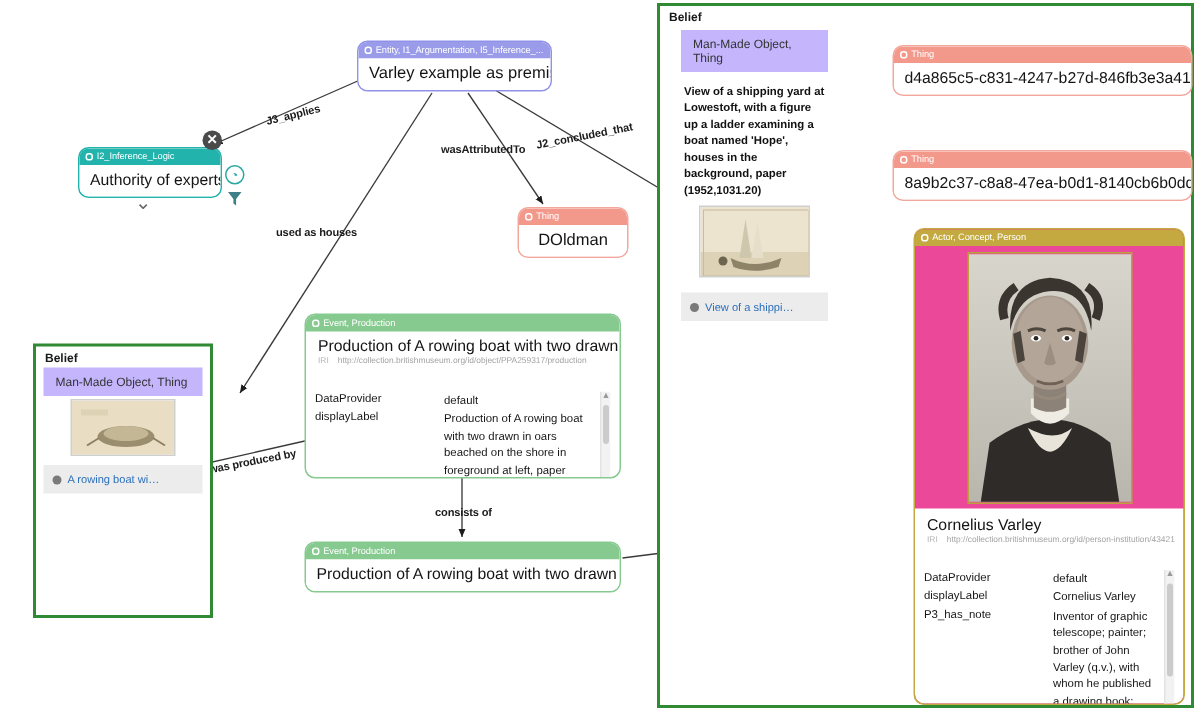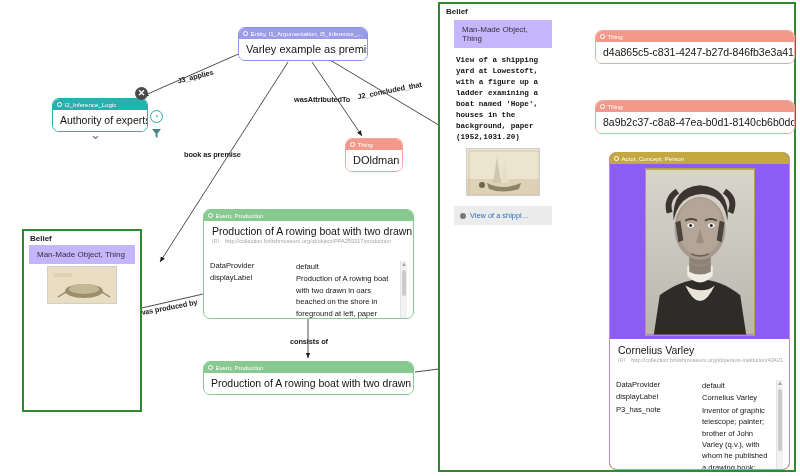--- a/index.html
+++ b/index.html
@@ -117,21 +117,21 @@
 
   
   .n-entity { border: 1.4px solid #8f92e8; }
   .n-entity .node-head { background: #9a9ce9; }
   .n-logic  { border: 1.4px solid #22b3ac; }
   .n-logic .node-head { background: #22b3ac; }
   .n-thing  { border: 1.4px solid #f3a79c; }
   .n-thing .node-head { background: #f3998c; }
   .n-event  { border: 1.4px solid #86ca8f; }
   .n-event .node-head { background: #86ca8f; }
-  .n-actor  { border: 1.4px solid #c3a93f; background: #8b5cf6; }
+  .n-actor  { border: 1.4px solid #c3a93f; background: #ec4899; }
   .n-actor .node-head { background: #c3a93f; color:#fff; }
 
   
   .card-title {
     font-size: 10.5px;
     color: #141414;
     padding: 4px 8px 0 8px;
     white-space: nowrap;
     overflow: hidden;
   }
@@ -237,34 +237,34 @@
 
       <line x1="701" y1="62" x2="701" y2="100" marker-end="url(#ah)"></line>
 
       <line x1="701" y1="127" x2="701" y2="153" marker-end="url(#ah)"></line>
     </g>
   </svg>
 
   <div class="edge-label" style="left:177px; top:72px; transform:rotate(-14deg);">J3_applies</div>
   <div class="edge-label" style="left:294px; top:95px;">wasAttributedTo</div>
   <div class="edge-label" style="left:357px; top:86px; transform:rotate(-11deg);">J2_concluded_that</div>
-  <div class="edge-label" style="left:184px; top:150px;">book as premise</div>
+  <div class="edge-label" style="left:184px; top:150px;">used as houses</div>
   <div class="edge-label" style="left:139px; top:303px; transform:rotate(-11deg);">was produced by</div>
   <div class="edge-label" style="left:290px; top:337px;">consists of</div>
   <div class="edge-label" style="left:578px; top:67px; transform:rotate(-20deg);">was produced by</div>
   <div class="edge-label" style="left:672px; top:73px;">consists of</div>
   <div class="edge-label" style="left:663px; top:133px;">was influenced by</div>
   <div class="edge-label" style="left:479px; top:340px; transform:rotate(-6deg);">carried out by</div>
 
   <div class="belief-frame" style="left:438px; top:2px; width:358px; height:470px;">
     <div class="belief-title">Belief</div>
 
     <div class="belief-inner" style="left:14px; top:16px; width:98px; height:186px; border:none;">
       <div class="belief-type" style="margin:0 0 0 0;">Man-Made Object, Thing</div>
-      <div class="belief-desc" style="padding:7px 2px 3px 2px;font-family:Liberation Mono, monospace;">View of a shipping yard at Lowestoft, with a figure up a ladder examining a boat named 'Hope', houses in the background, paper (1952,1031.20)</div>
+      <div class="belief-desc" style="padding:7px 2px 3px 2px;">View of a shipping yard at Lowestoft, with a figure up a ladder examining a boat named 'Hope', houses in the background, paper (1952,1031.20)</div>
       <svg class="belief-thumb" width="74" height="48">
         <rect x="0" y="0" width="74" height="48" fill="#ede4cf"></rect>
         <rect x="0" y="30" width="74" height="18" fill="#ddd2b6"></rect>
         <path d="M30 8 L34 34 L26 34 Z" fill="#cfc6ae"></path>
         <path d="M38 10 L42 34 L34 34 Z" fill="#e6dec9"></path>
         <path d="M20 34 Q36 42 54 34 L52 40 Q36 45 22 40 Z" fill="#8d8368"></path>
         <circle cx="15" cy="36" r="3" fill="#6d6550"></circle>
         <rect x="2" y="2" width="70" height="44" fill="none" stroke="#c9bda0" stroke-width="0.7"></rect>
       </svg>
       <div class="belief-link" style="margin:10px 0 0 0;">
@@ -278,20 +278,24 @@
     <div class="belief-title">Belief</div>
     <div class="belief-type">Man-Made Object, Thing</div>
     <svg class="belief-thumb" width="70" height="38">
       <rect x="0" y="0" width="70" height="38" fill="#e9ddc4"></rect>
       <ellipse cx="36" cy="24" rx="19" ry="7" fill="#9b8e6e"></ellipse>
       <ellipse cx="36" cy="22" rx="15" ry="5" fill="#c3b795"></ellipse>
       <path d="M18 25 L10 30" stroke="#8a7e60" stroke-width="1.2"></path>
       <path d="M54 25 L62 30" stroke="#8a7e60" stroke-width="1.2"></path>
       <rect x="6" y="6" width="18" height="4" fill="#ded2b4"></rect>
     </svg>
+    <div class="belief-link">
+      <span class="dot-gray"></span>
+      <span>A rowing boat wi…</span>
+    </div>
   </div>
 
   <div class="node n-entity" style="left:238px; top:27px; width:130px;">
     <div class="node-head">
       <span class="ring"></span>
       <span>Entity, I1_Argumentation, I5_Inference_...</span>
     </div>
     <div class="node-body">Varley example as premise</div>
   </div>
 
@@ -304,21 +308,21 @@
   </div>
   <div class="mini-icon icn-close" style="left:135px; top:87px;">✕</div>
   <div class="mini-icon icn-circle" style="left:150px; top:110px;">◔</div>
   <div class="mini-icon" style="left:150px; top:126px;">
     <svg width="13" height="13" viewBox="0 0 13 13">
       <path d="M2 2 L11 2 L7.4 6.6 L7.4 11 L5.6 9.6 L5.6 6.6 Z" fill="#3f7f86"></path>
     </svg>
   </div>
   <div class="mini-icon chevron" style="left:90px; top:130px;">⌄</div>
 
-  <div class="node n-thing" style="left:345px; top:138px; width:58px;">
+  <div class="node n-thing" style="left:345px; top:138px; width:74px;">
     <div class="node-head">
       <span class="ring"></span>
       <span>Thing</span>
     </div>
     <div class="node-body" style="text-align:center;">DOldman</div>
   </div>
 
   <div class="node n-thing" style="left:595px; top:30px; width:200px;">
     <div class="node-head">
       <span class="ring"></span>

